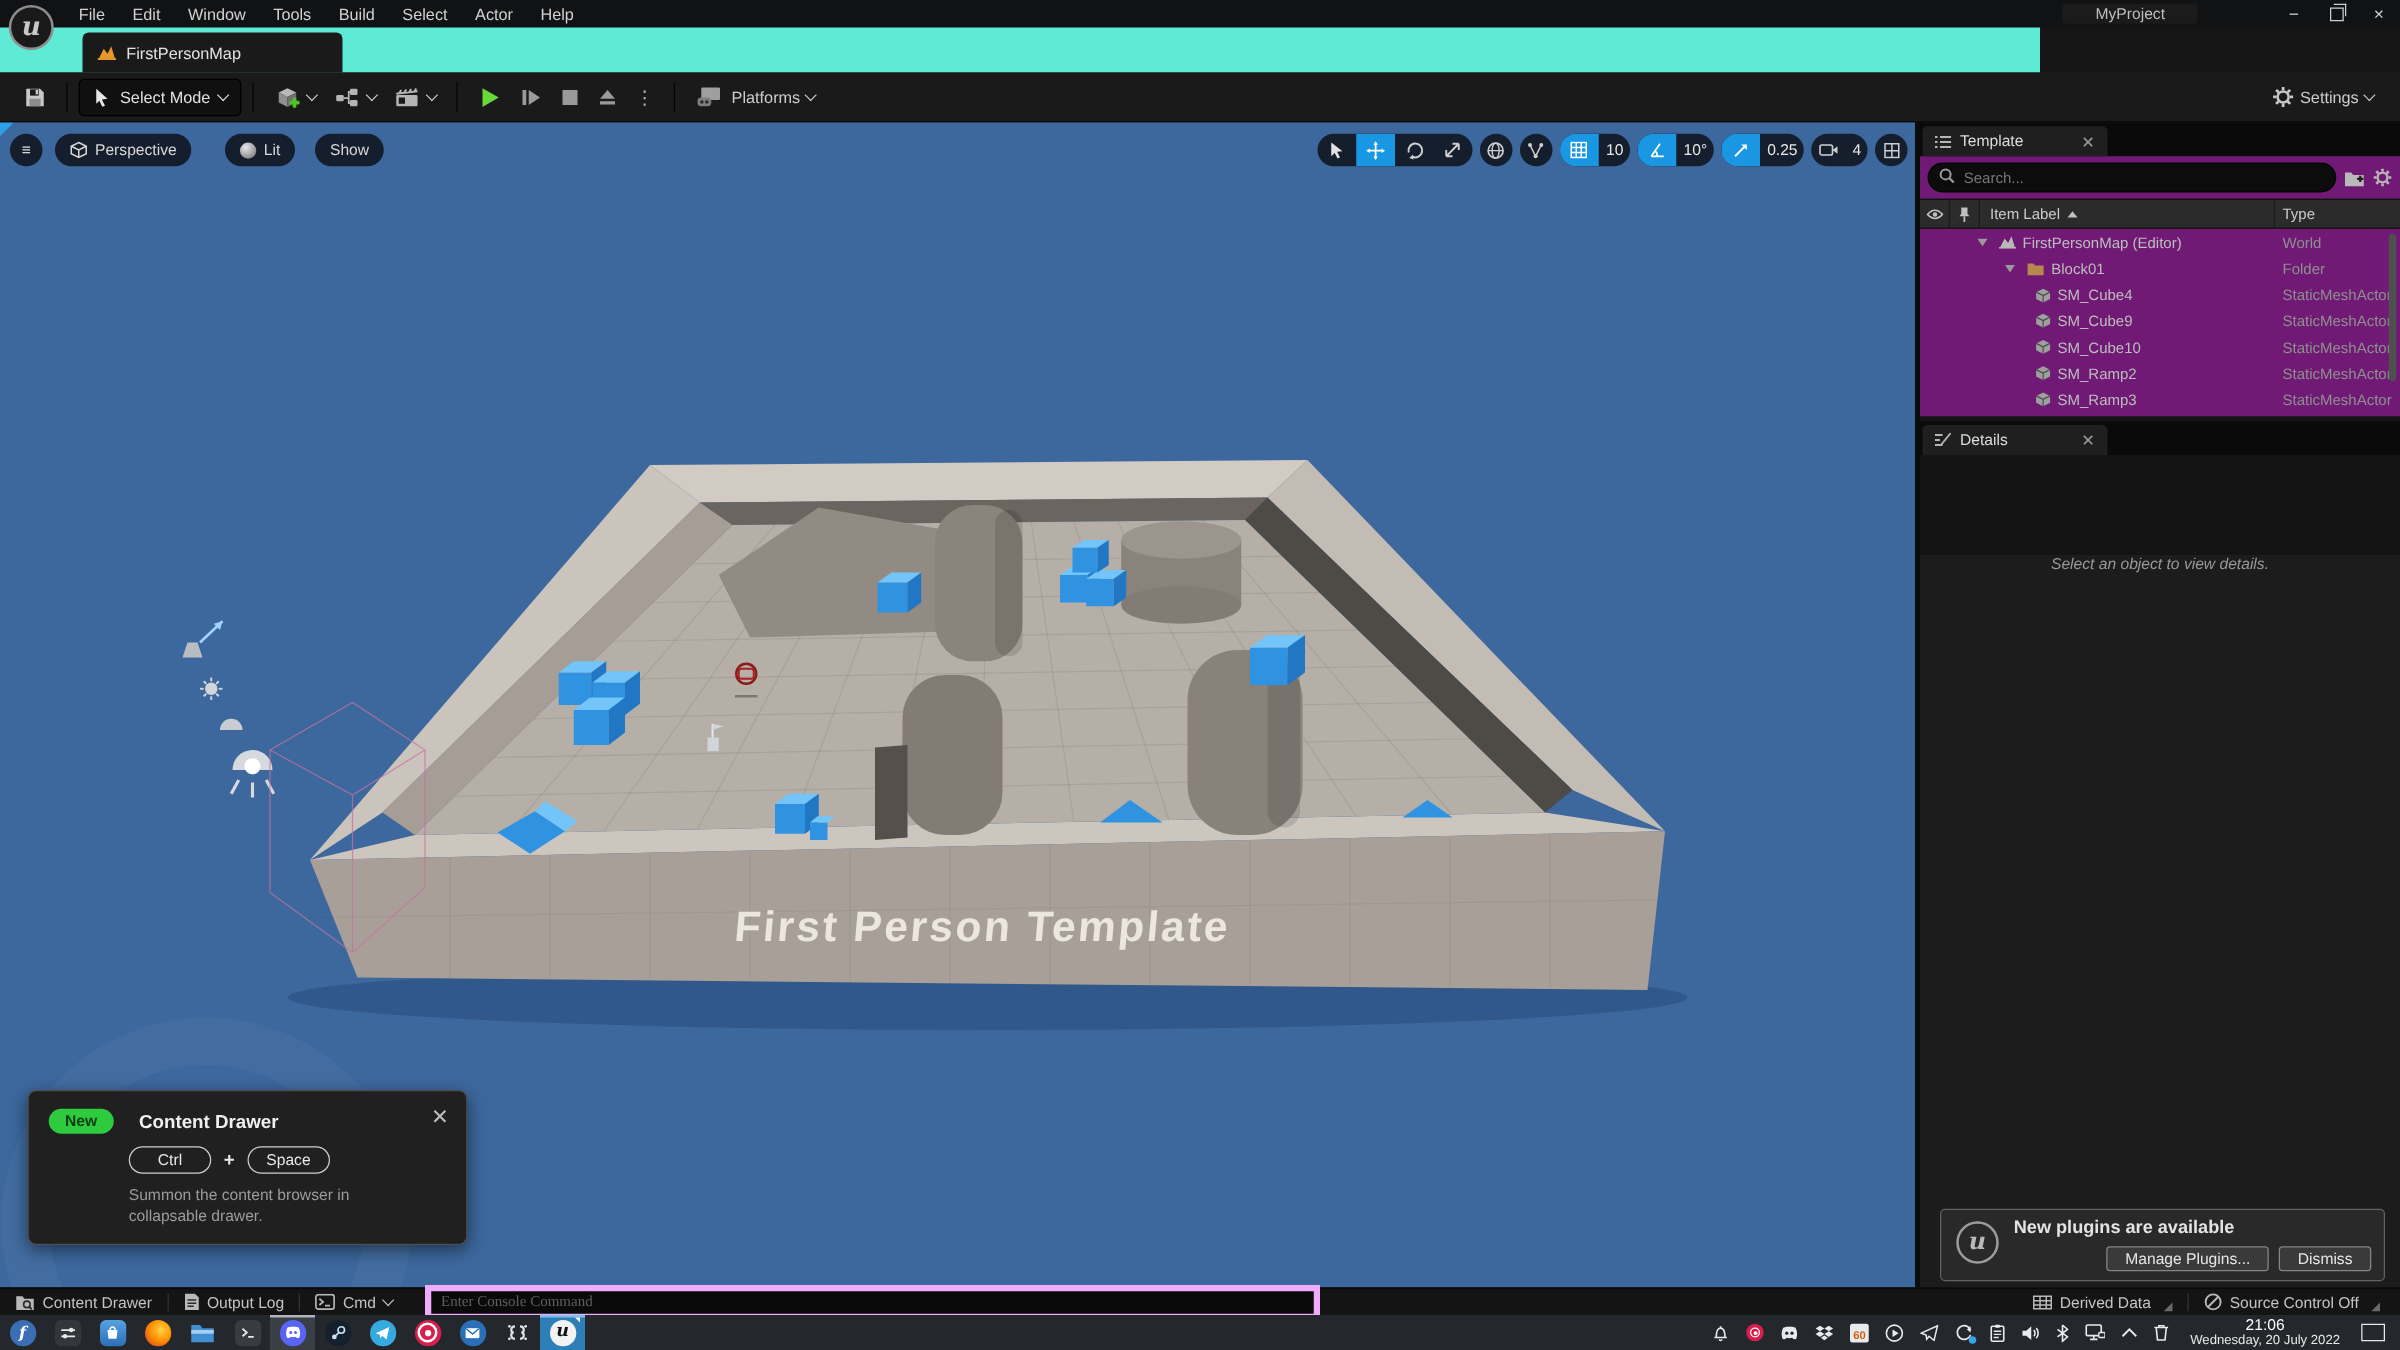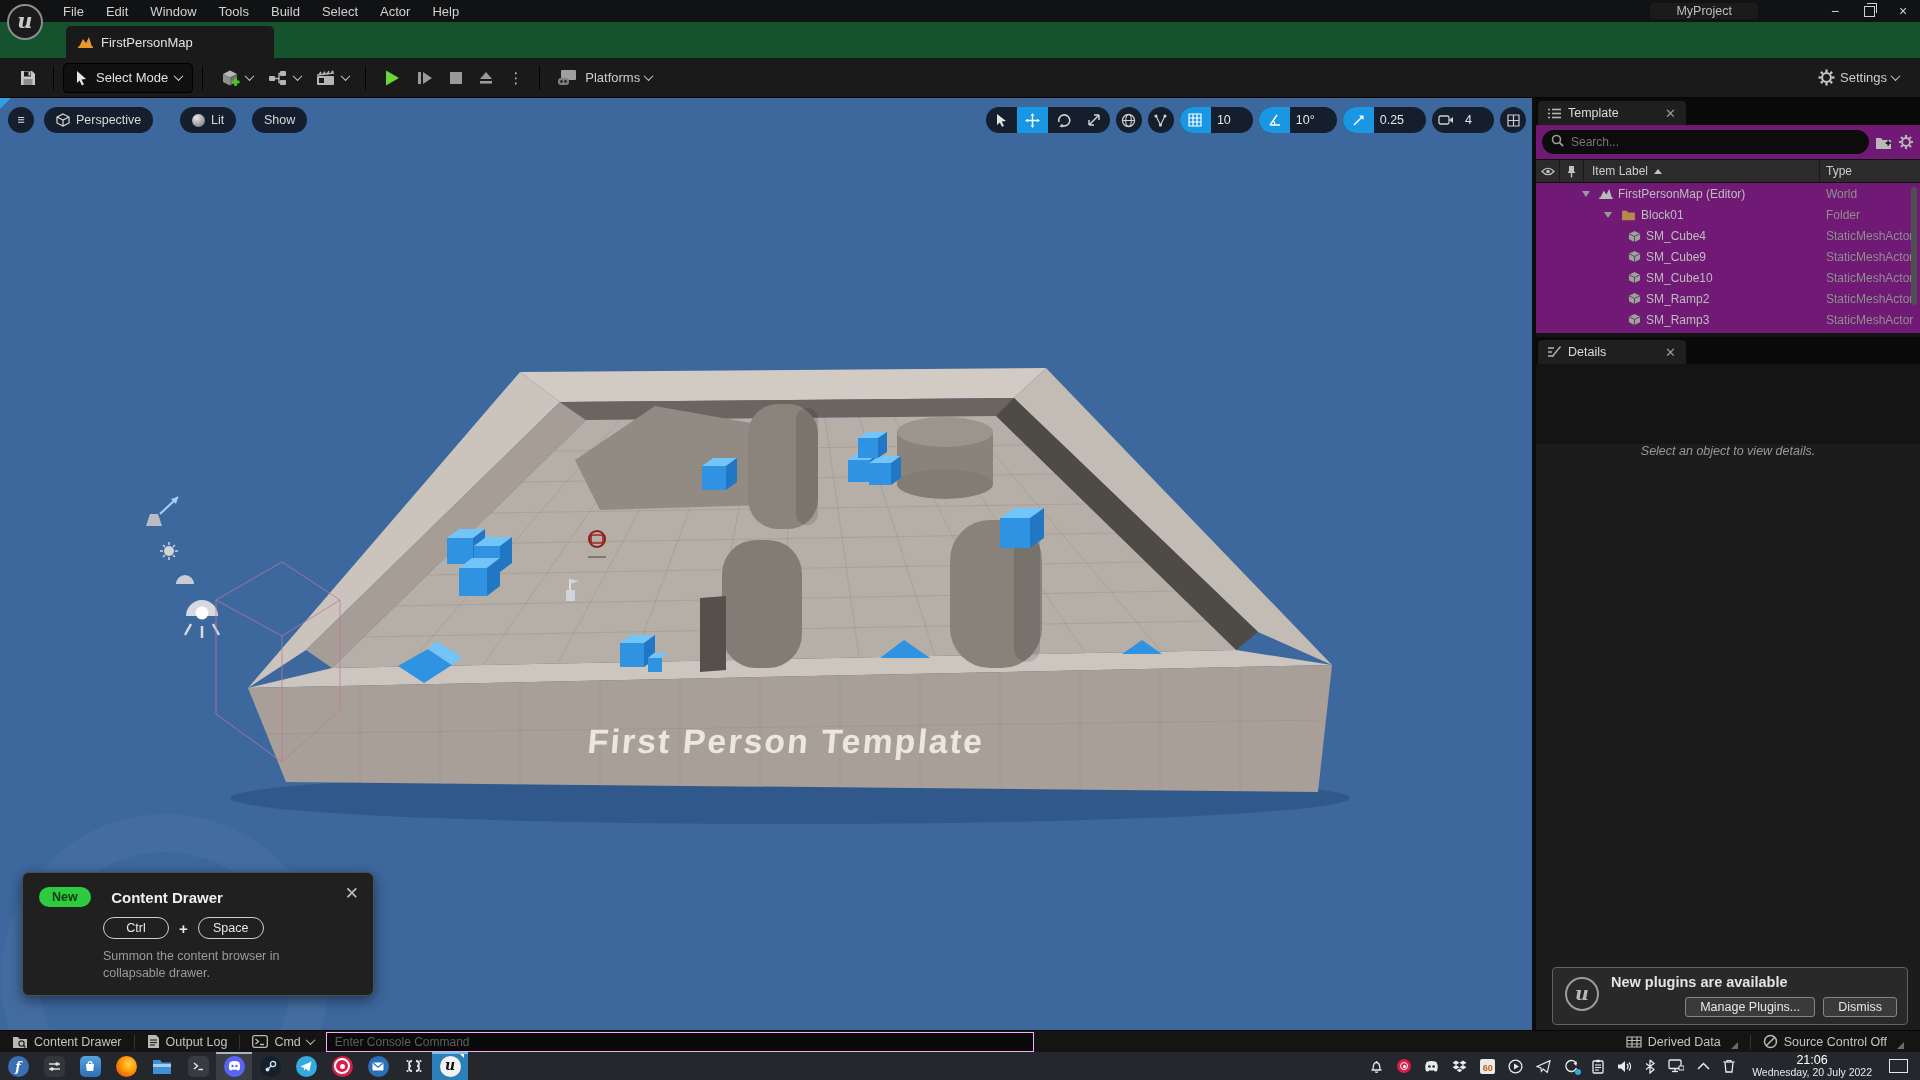--- a/index.html
+++ b/index.html
@@ -17,21 +17,21 @@
   .menu-item{padding:0 11px;font-size:13px;color:#d2d2d2;height:22px;display:flex;align-items:center;cursor:default;}
   #menus{margin-left:52px;display:flex;}
   #proj-title{margin-left:auto;margin-right:60px;background:#1b1b1c;border-radius:3px;
     padding:1px 26px;font-size:12.5px;color:#bdbdbd;}
   .winbtn{width:34px;height:22px;display:flex;align-items:center;justify-content:center;color:#cfcfcf;font-size:14px;}
   .maxbox{width:9px;height:9px;border:1.2px solid #cfcfcf;position:relative;}
   .maxbox:before{content:"";position:absolute;left:2px;top:-4px;width:9px;height:9px;border:1.2px solid #cfcfcf;
     border-left:none;border-bottom:none;}
 
   
-  #tabbar{left:0;top:22px;width:1920px;height:36px;background:#14532d;}
+  #tabbar{left:0;top:22px;width:1592px;height:36px;background:#5eead4;padding-left:40px;}
   #level-tab{position:absolute;left:66px;top:4px;width:208px;height:32px;background:#1a1a1a;
     border-radius:5px 5px 0 0;display:flex;align-items:center;padding-left:12px;box-sizing:border-box;gap:8px;
     font-size:13px;color:#e2e2e2;}
 
   
   #toolbar{left:0;top:58px;width:1920px;height:40px;background:#1a1a1a;border-bottom:1px solid #060606;
     display:flex;align-items:center;box-sizing:border-box;padding-left:12px;}
   .tb-sep{width:1px;height:24px;background:#040404;margin:0 9px;}
   .tb-btn{display:flex;align-items:center;gap:5px;padding:0 7px;height:30px;color:#cdcdcd;font-size:13px;}
   .pillbtn{background:#101010;border:1px solid #000;border-radius:4px;height:28px;display:flex;
@@ -42,21 +42,21 @@
 
   
   #viewport{left:0;top:98px;width:1532px;height:932px;background:#3d689e;overflow:hidden;}
   #vp-active-corner{left:0;top:0;width:0;height:0;border-top:11px solid #2da0e8;border-right:11px solid transparent;z-index:5;}
   .vp-pill{position:absolute;top:9px;height:26px;background:rgba(12,14,18,.82);border-radius:14px;
     display:flex;align-items:center;gap:6px;padding:0 12px;font-size:12.5px;color:#d8d8d8;z-index:6;}
   .vp-ctl{height:26px;background:rgba(12,14,18,.82);border-radius:13px;display:flex;align-items:center;
     color:#cfcfcf;font-size:12.5px;overflow:hidden;}
   .seg{width:31px;height:26px;display:flex;align-items:center;justify-content:center;}
   .seg.active{background:#1a97e3;color:#fff;}
-  .valtxt{padding:0 22px 0 6px;color:#e6e6e6;}
+  .valtxt{padding:0 5px 0 6px;color:#e6e6e6;}
   #vp-ctls{position:absolute;top:9px;right:6px;display:flex;gap:6px;align-items:center;z-index:6;}
 
   
   #cd-tip{left:22px;top:774px;width:352px;height:124px;background:#202020;border:1px solid #4e4e4e;
     border-radius:7px;z-index:8;box-shadow:0 4px 14px rgba(0,0,0,.5);box-sizing:border-box;padding:14px 16px;}
   #cd-badge{display:inline-block;background:#2ecb3f;color:#062;color:#053d10;font-weight:bold;font-size:12.5px;
     border-radius:11px;padding:3px 13px;vertical-align:middle;color:#0b3c12;}
   #cd-title{display:inline-block;margin-left:16px;font-size:15px;font-weight:bold;color:#efefef;vertical-align:middle;}
   #cd-close{position:absolute;right:14px;top:10px;color:#bdbdbd;font-size:17px;}
   .keycap{display:inline-block;border:1.4px solid #cfcfcf;border-radius:13px;color:#e8e8e8;font-size:12.5px;
@@ -91,22 +91,22 @@
     padding-left:10px;font-size:12px;color:#b5b5b5;}
   #details-body{background:#1c1c1c;height:640px;}
   #details-msg{text-align:center;margin-top:80px;font-style:italic;font-size:12.5px;color:#989898;}
   .dock-gap{position:absolute;left:1532px;top:98px;width:4px;height:932px;background:#0c0c0c;}
 
   
   #statusbar{left:0;top:1030px;width:1920px;height:22px;background:#141414;border-top:1px solid #060606;
     display:flex;align-items:center;font-size:12.5px;color:#c3c3c3;box-sizing:border-box;}
   .sb-item{display:flex;align-items:center;gap:6px;padding:0 12px;height:100%;}
   .sb-sep{width:1px;height:14px;background:#333;}
-  #console-input{width:690px;height:18px;background:#0a0a0a;border:1px solid #f0abfc;color:#9a9a9a;
-    font-family:Liberation Sans, sans-serif;font-size:12px;padding:0 8px;outline:none;}
+  #console-input{width:690px;height:18px;background:#0a0a0a;border:5px solid #f0abfc;color:#9a9a9a;
+    font-family:Liberation Serif, serif;font-size:12px;padding:0 8px;outline:none;margin-left:14px;}
   #console-input::placeholder{color:#5f5f5f;}
   .cornercaret{width:0;height:0;border-left:7px solid transparent;border-bottom:7px solid #6a6a6a;margin-left:4px;align-self:flex-end;margin-bottom:3px;}
   #sb-right{margin-left:auto;display:flex;align-items:center;height:100%;}
 
   
   #notify{left:1552px;top:967px;width:356px;height:58px;background:#292929;border:1px solid #626262;
     border-radius:4px;z-index:9;box-sizing:border-box;padding:6px 10px;}
   #notify-logo{position:absolute;left:12px;top:9px;width:34px;height:34px;border-radius:50%;border:2.4px solid #9c9c9c;
     box-sizing:border-box;display:flex;align-items:center;justify-content:center;}
   #notify-logo span{font-family:"DejaVu Serif",serif;font-style:italic;font-weight:bold;font-size:19px;color:#b9b9b9;margin-top:-2px;}

